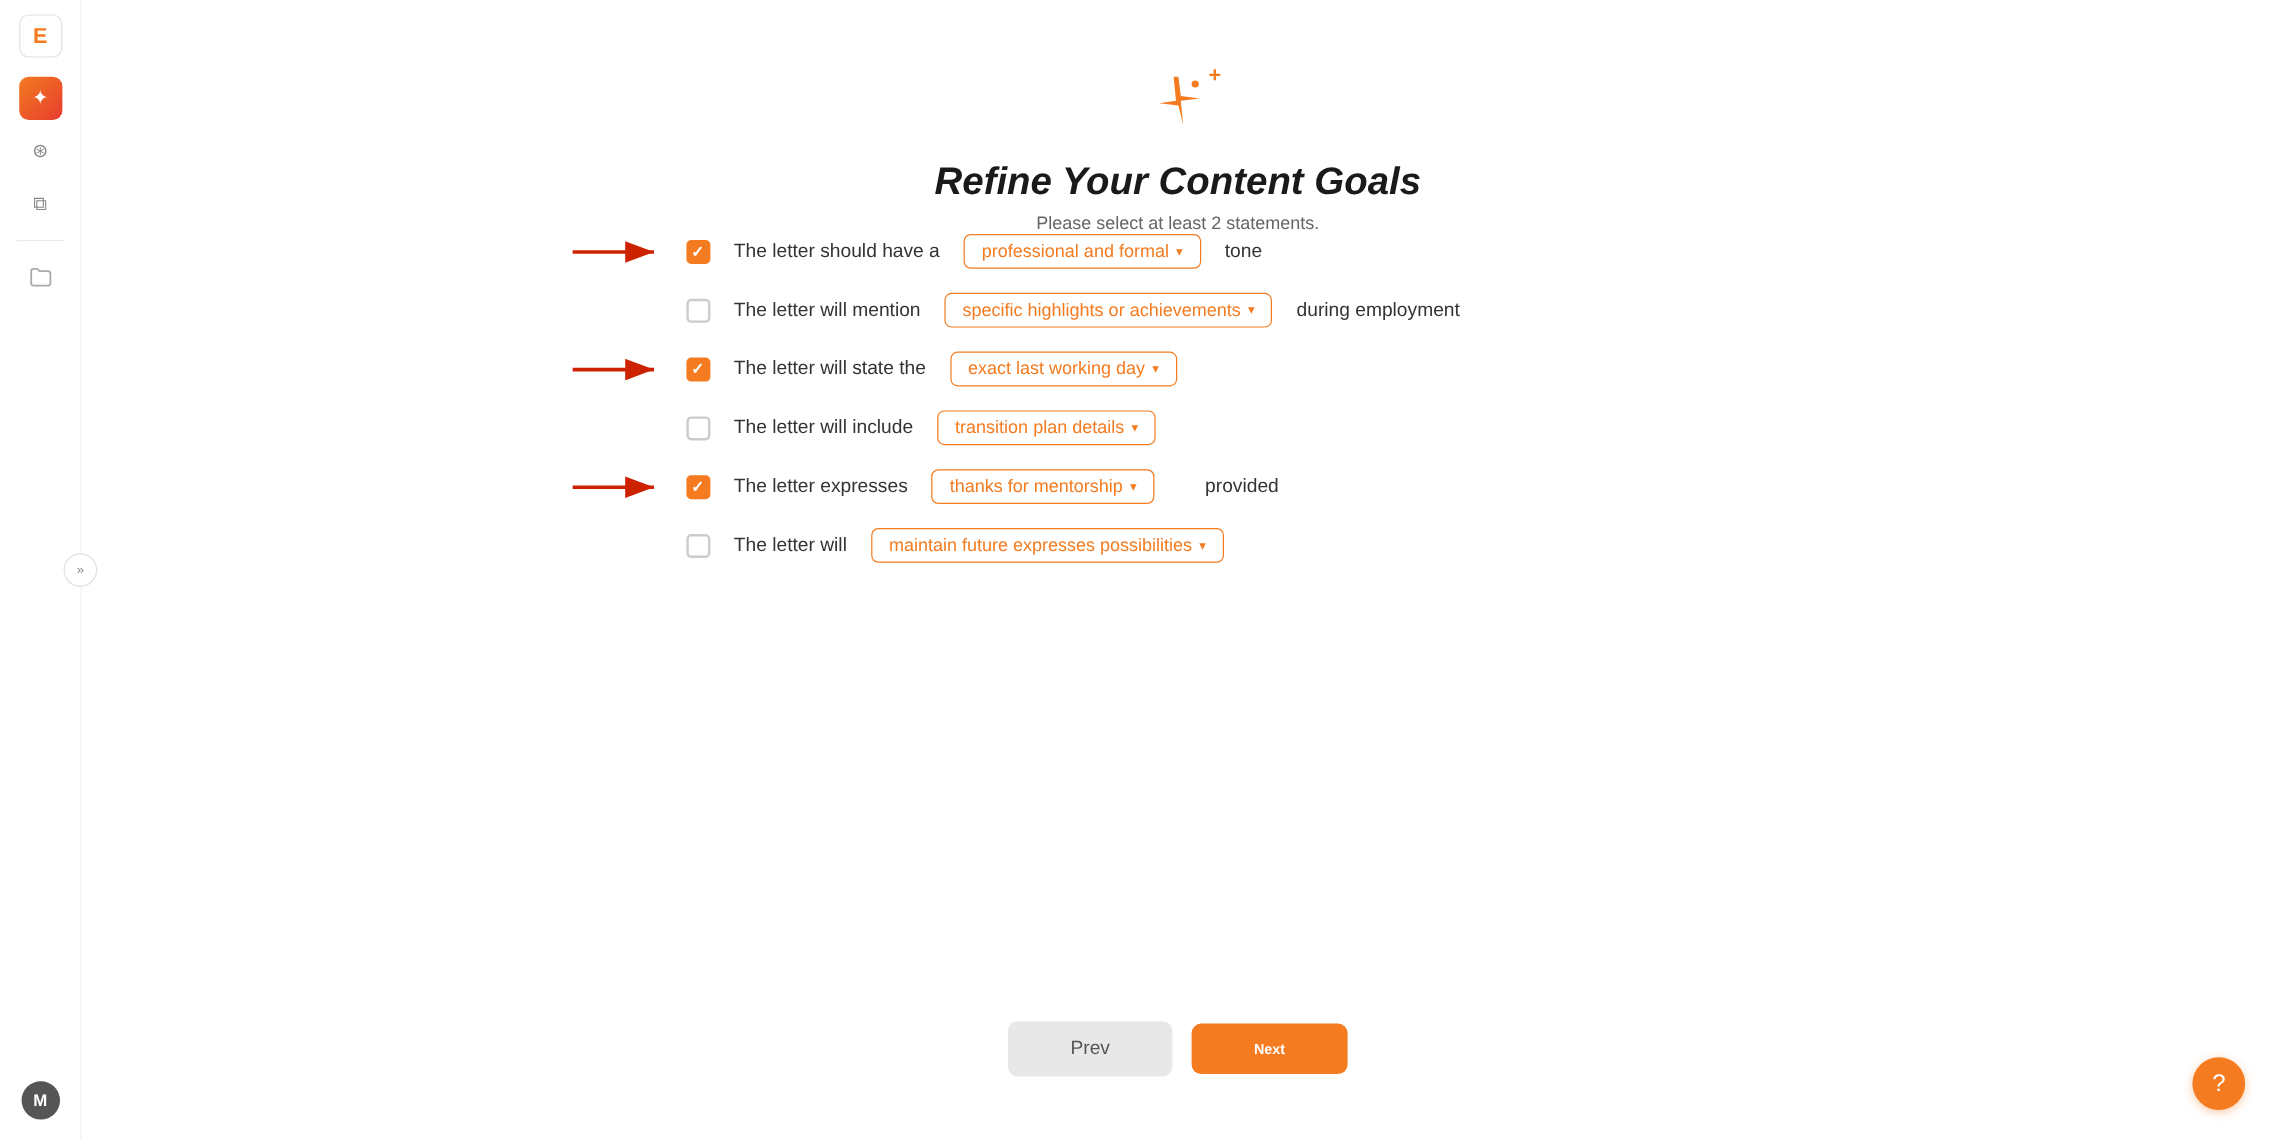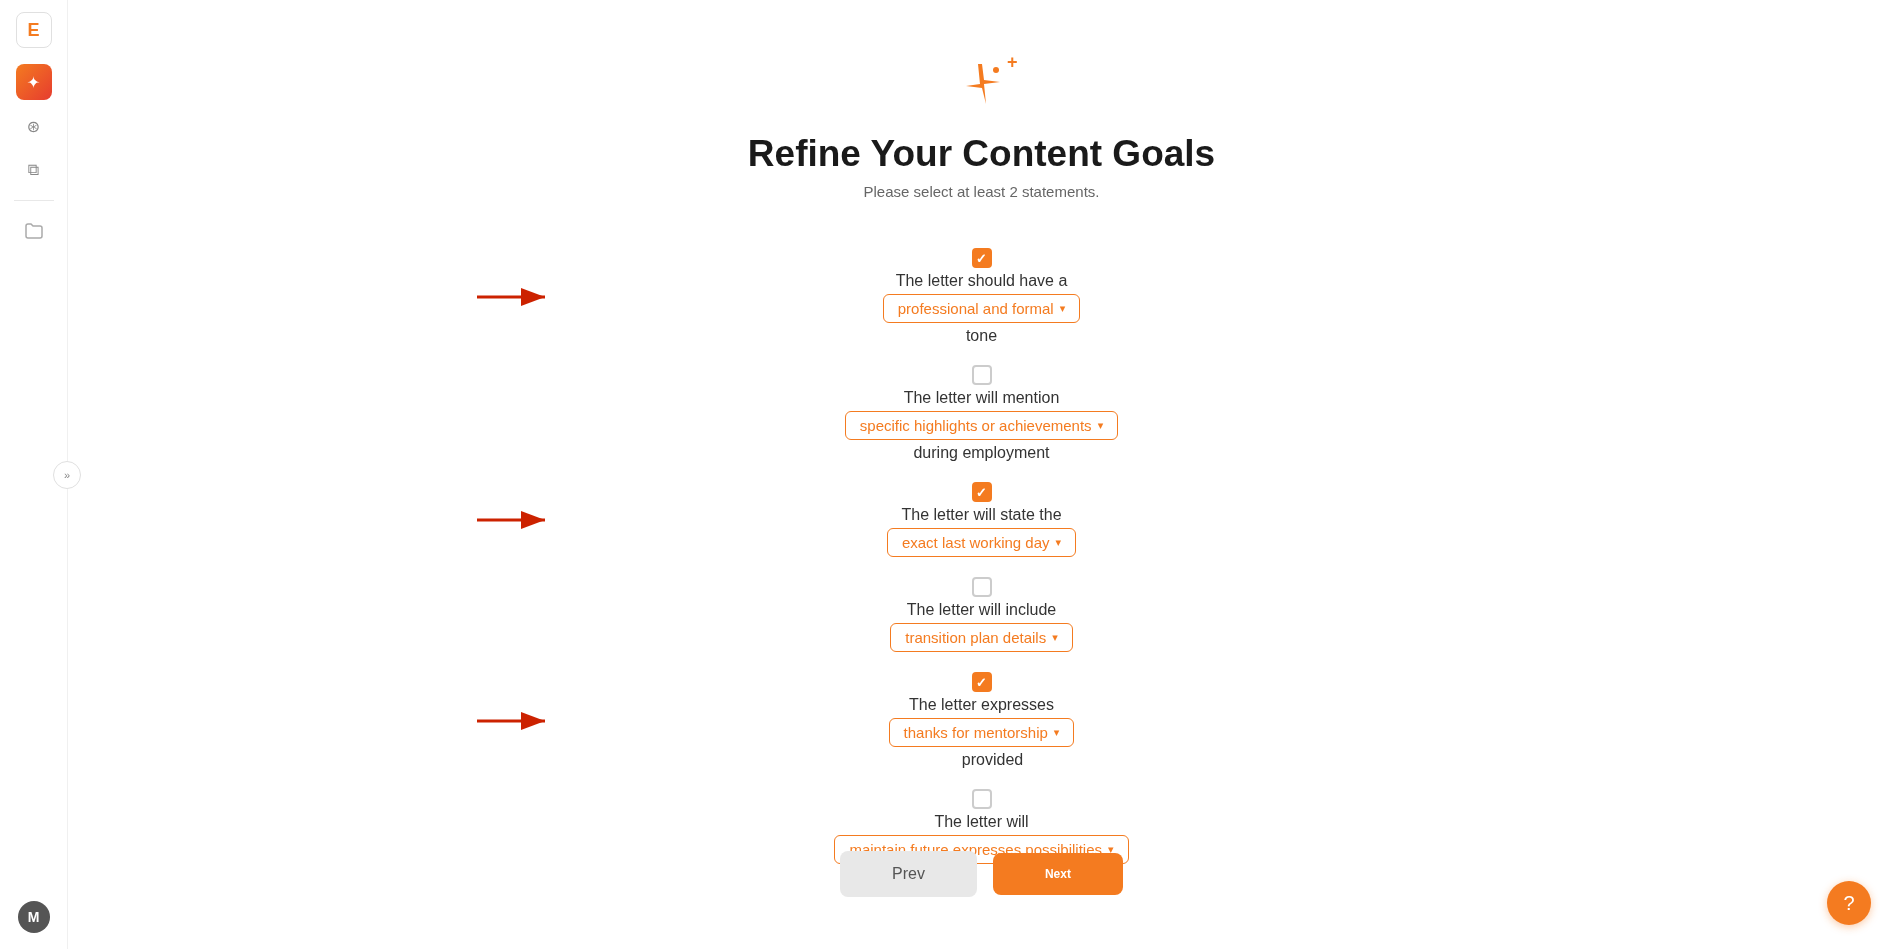--- a/index.html
+++ b/index.html
@@ -132,49 +132,48 @@
     .sparkle-icon::after {
       content: '+';
       position: absolute;
       top: -8px;
       right: -12px;
       font-size: 18px;
       font-weight: bold;
     }
 
     .page-title {
-      font-size: 37px;
+      font-size: 32px;
       font-weight: 700;
       color: #1a1a1a;
       margin-bottom: 8px;
+      font-style: italic;
     }
 
     .page-subtitle {
       font-size: 15px;
       color: #666;
-      margin-bottom: 48px;
     }
 
     
     .statements {
       display: flex;
       flex-direction: column;
       gap: 20px;
       width: 100%;
       max-width: 820px;
     }
 
     .statement-row {
       display: flex;
       align-items: center;
-      gap: 4px;
+      gap: 20px;
       font-size: 16px;
       color: #333;
       position: relative;
-      flex-direction: column;
     }
 
     .checkbox {
       width: 20px;
       height: 20px;
       border-radius: 4px;
       border: 2px solid #ccc;
       display: flex;
       align-items: center;
       justify-content: center;

